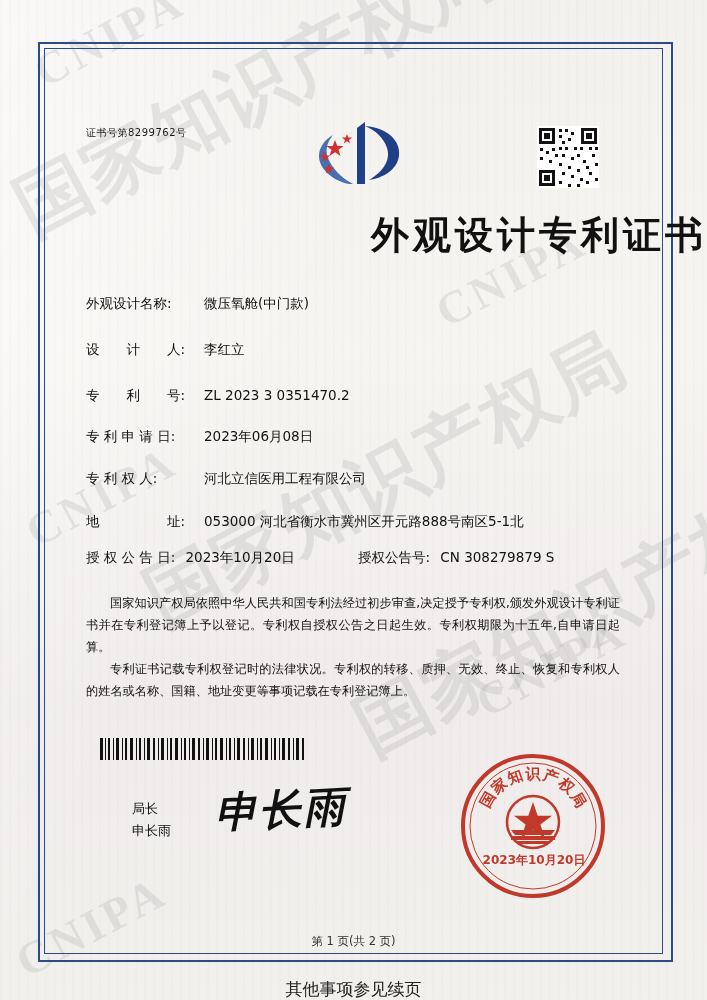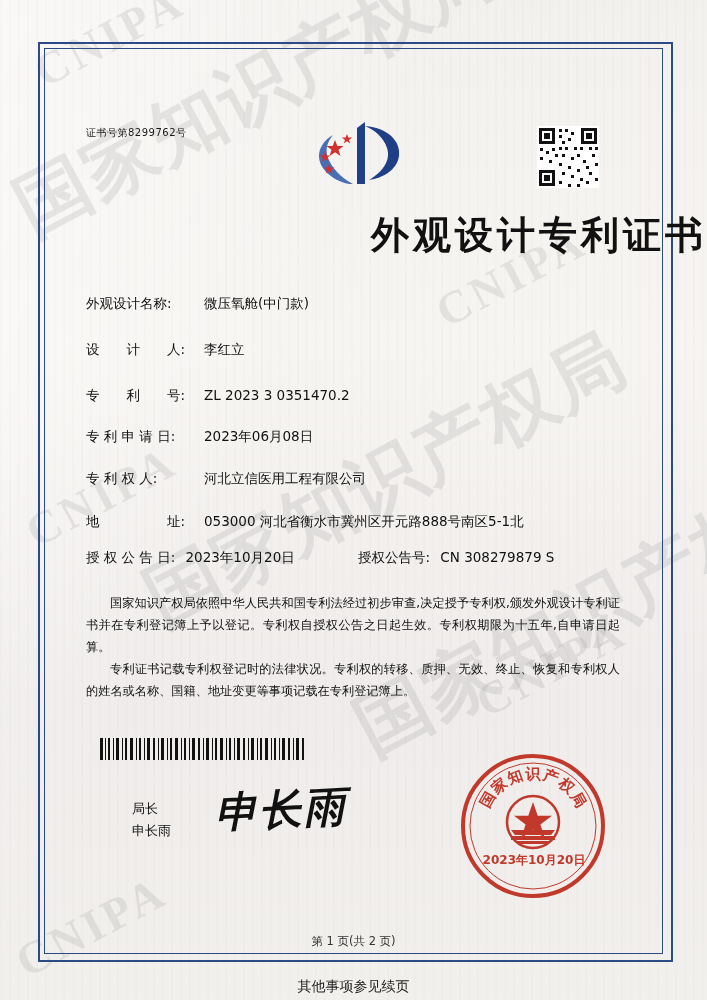--- a/index.html
+++ b/index.html
@@ -97,21 +97,21 @@
     position:absolute;left:478px;top:852px;width:112px;text-align:center;
     color:#c0392b;font-size:12px;font-weight:bold;
   }
   
   #page-no{
     position:absolute;left:0;top:934px;width:707px;text-align:center;
     font-size:11.5px;color:#333;
   }
   #footnote{
     position:absolute;left:0;top:978px;width:707px;text-align:center;
-    font-size:14px;color:#222;
+    font-size:17px;color:#222;
   }
 </style>
 </head>
 <body>
 
 <div id="page">
 
   <div id="paper-bands"></div>
 
   <div id="watermark-layer">

